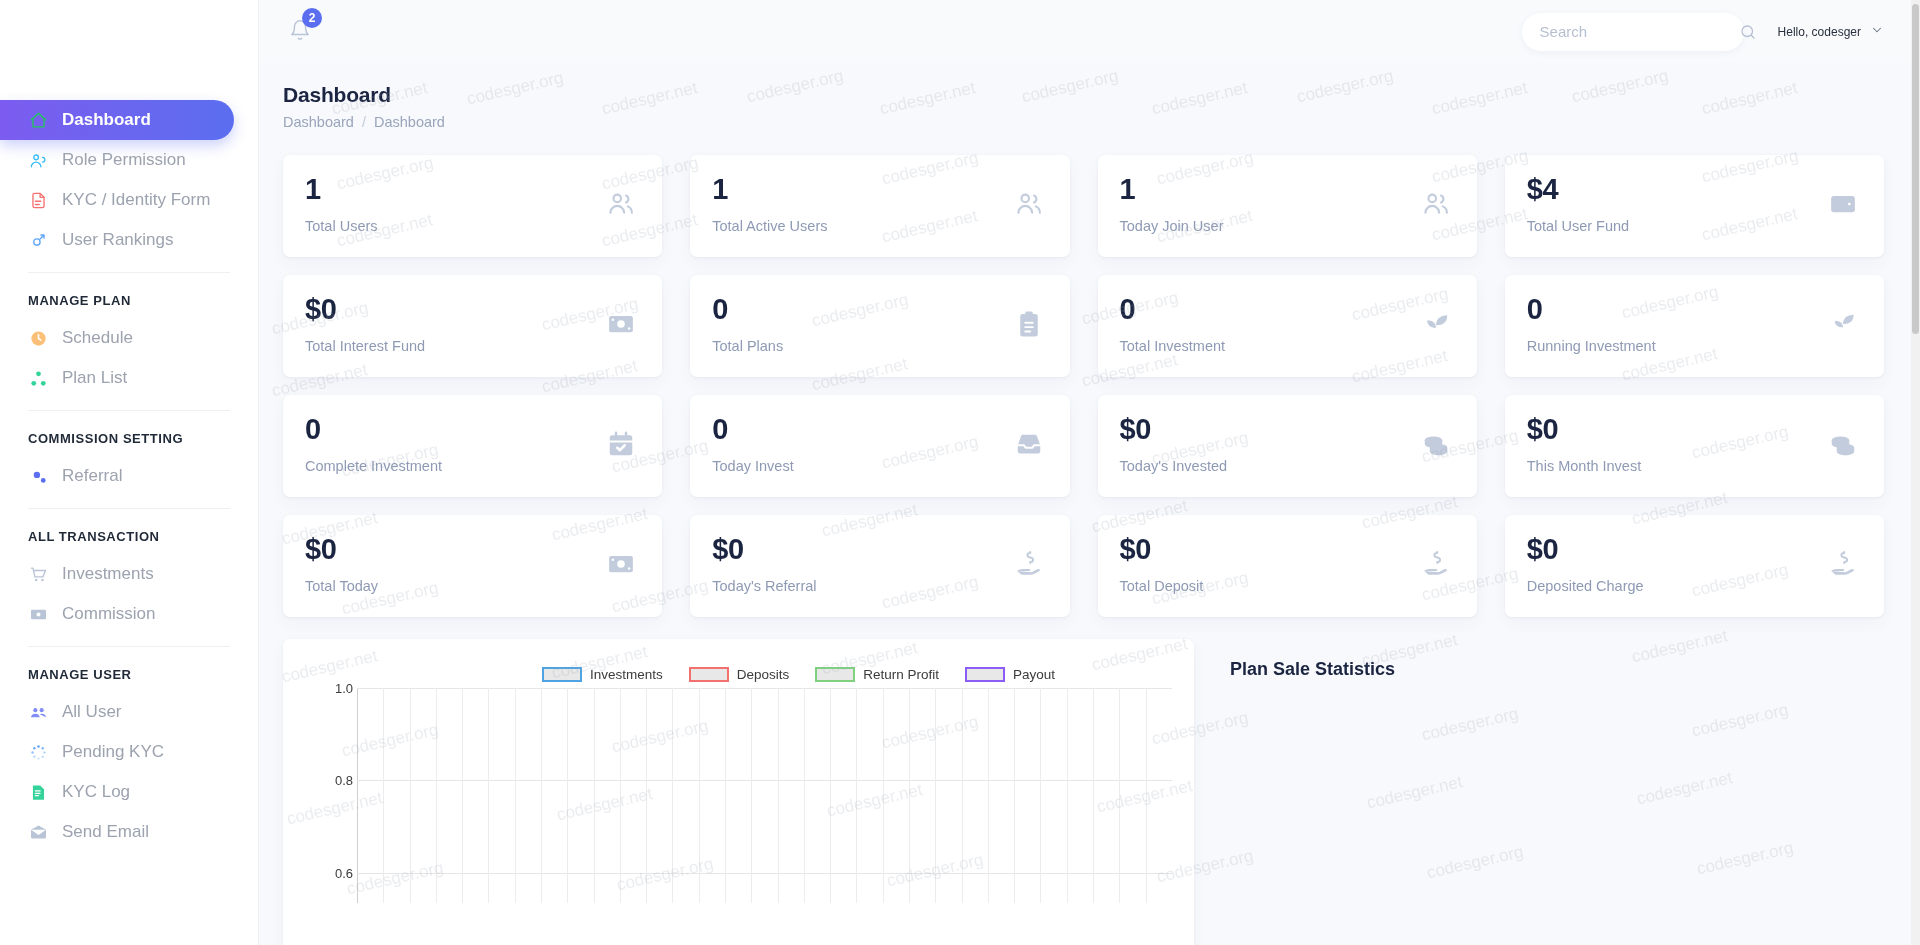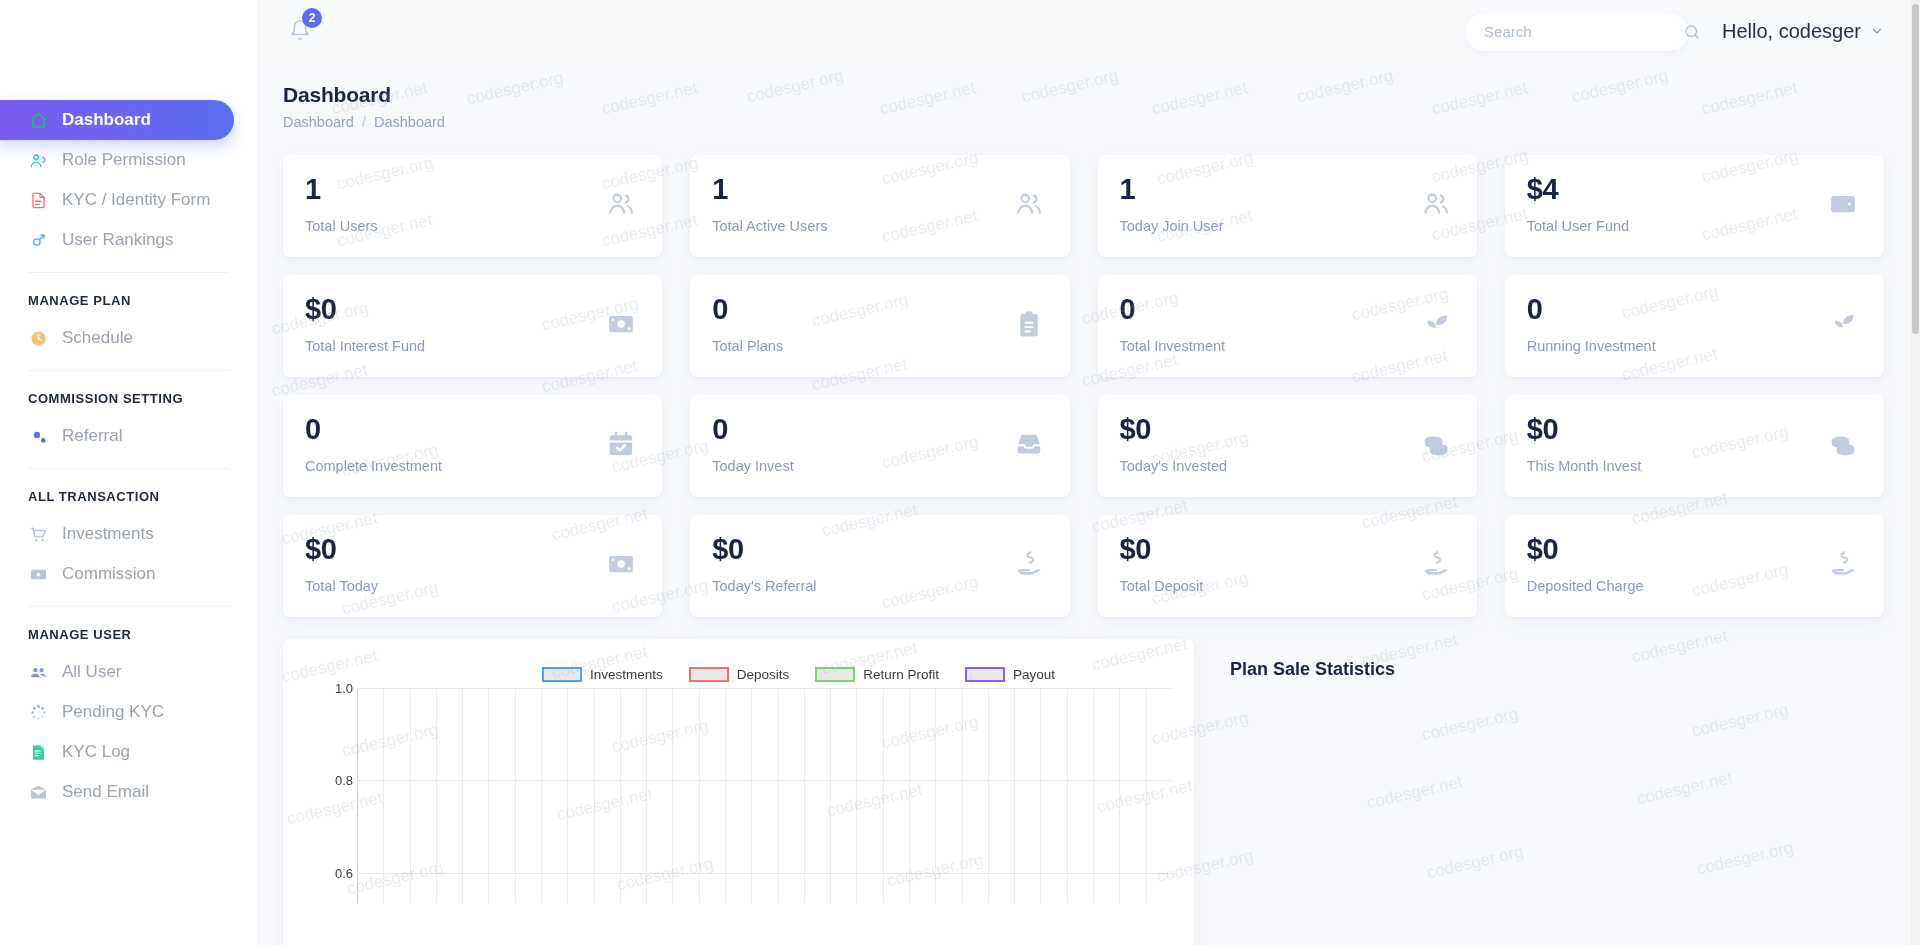--- a/index.html
+++ b/index.html
@@ -63,21 +63,21 @@
     box-shadow: 0 2px 7px rgba(100,115,160,.07);
   }
   .search-box input {
     flex: 1 1 auto; border: none; outline: none; background: transparent;
     font-size: 15px; color: #334155; font-family: inherit;
   }
   .search-box input::placeholder { color: #b6bfd1; }
   .search-ico { flex: 0 0 18px; color: #b6bfd1; display:flex; }
   .user-menu {
     margin-left: 34px; display: flex; align-items: center; gap: 9px;
-    font-size: 20px; color: #28303f; cursor: pointer; white-space: nowrap;
+    font-size: 12px; color: #28303f; cursor: pointer; white-space: nowrap;
   }
 
   
   .page { padding: 20px 36px 0 24px; position: relative; z-index: 2; }
   .page-title { font-size: 21px; font-weight: 700; color: #1b2440; letter-spacing: -.2px; }
   .crumbs { margin-top: 7px; font-size: 14.5px; color: #9aa5bb; display: flex; gap: 8px; align-items: center; }
   .crumbs .sep { color: #c3cbdb; }
 
   .cards { margin-top: 25px; display: flex; flex-direction: column; gap: 18px; }
   .card-row { display: grid; grid-template-columns: repeat(4, 1fr); gap: 28px; }
@@ -189,20 +189,30 @@
         <div class="nav-divider"></div>
         <div class="nav-section">MANAGE PLAN</div>
         <a class="nav-item">
           <span class="nav-ico">
             <svg width="19" height="19" viewBox="0 0 24 24" fill="#fbbf77" stroke="none" stroke-width="1.7" stroke-linecap="round" stroke-linejoin="round">
               <circle cx="12" cy="12" r="9"></circle>
               <path d="M12 7v5l3 2" stroke="#fff" stroke-width="2"></path>
             </svg>
           </span>
           <span class="label">Schedule</span>
+        </a>
+        <a class="nav-item">
+          <span class="nav-ico">
+            <svg width="19" height="19" viewBox="0 0 24 24" fill="#34d399" stroke="none" stroke-width="1.7" stroke-linecap="round" stroke-linejoin="round">
+              <circle cx="12" cy="6" r="3"></circle>
+              <circle cx="6" cy="18" r="3"></circle>
+              <circle cx="18" cy="18" r="3"></circle>
+            </svg>
+          </span>
+          <span class="label">Plan List</span>
         </a>
         <div class="nav-divider"></div>
         <div class="nav-section">COMMISSION SETTING</div>
         <a class="nav-item">
           <span class="nav-ico">
             <svg width="19" height="19" viewBox="0 0 24 24" fill="#5b6ef0" stroke="none" stroke-width="1.7" stroke-linecap="round" stroke-linejoin="round">
               <circle cx="10" cy="10" r="4"></circle>
               <circle cx="18" cy="17" r="3"></circle>
             </svg>
           </span>

